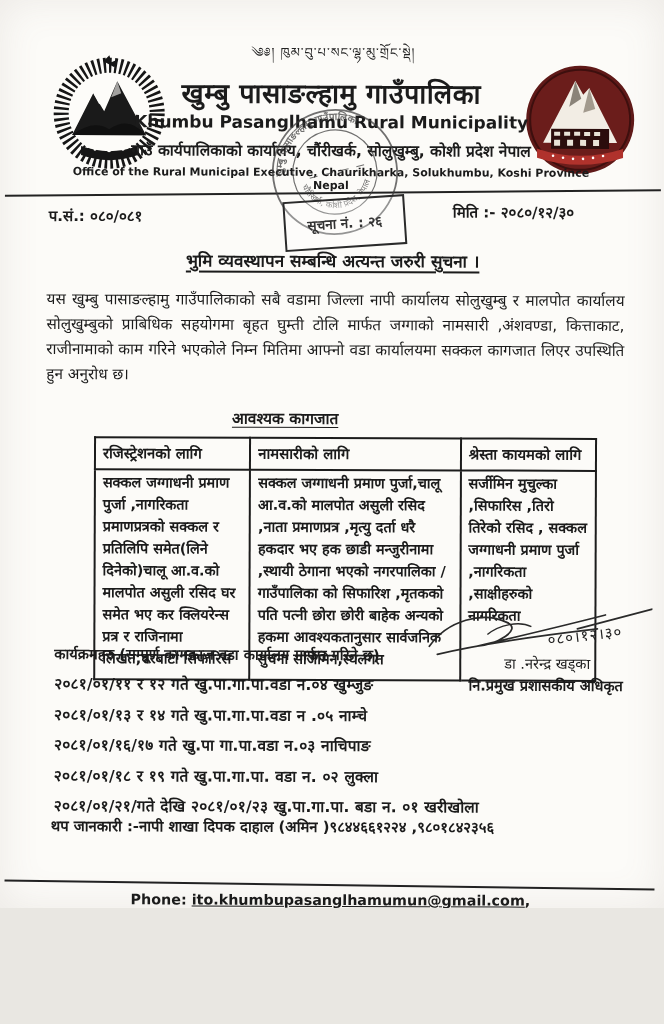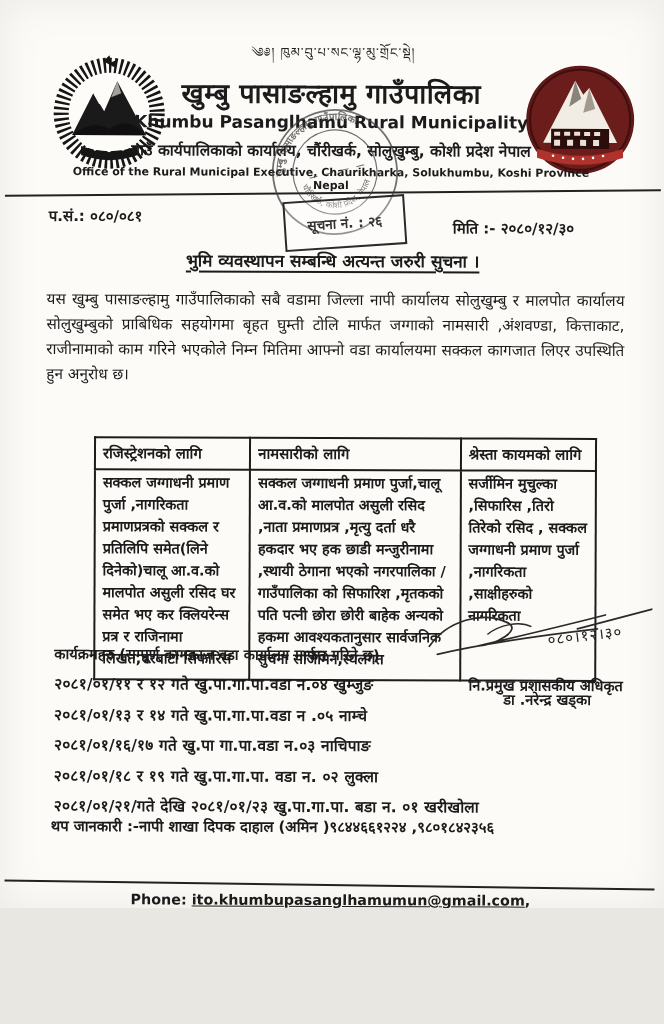--- a/index.html
+++ b/index.html
@@ -23,21 +23,21 @@
 
   .title-np{top:74px;left:120px;width:420px;font-size:27px;font-weight:bold;text-align:center;letter-spacing:.5px;}
   .title-en{top:112px;left:120px;width:420px;font-size:17px;font-weight:bold;text-align:center;}
   .addr-np{top:139px;left:90px;width:480px;font-size:15.5px;font-weight:bold;text-align:center;}
   .addr-en{top:166px;left:70px;width:520px;font-size:11px;font-weight:bold;text-align:center;}
 
   .header-rule{top:192px;left:4px;width:656px;height:0;border-top:2.5px solid #222;transform:rotate(-.7deg);}
   .footer-rule{top:884px;left:6px;width:650px;height:0;border-top:2.2px solid #222;transform:rotate(.6deg);}
 
   .ref-no{top:206px;left:48px;font-size:15px;font-weight:bold;text-align:right;}
-  .date-line{top:201px;left:452px;font-size:15px;font-weight:bold;margin-top:16px;}
+  .date-line{top:201px;left:452px;font-size:15px;font-weight:bold;}
 
   .stamp-box{top:198px;left:283px;width:118px;height:46px;border:2.2px solid #2a2a2a;
     transform:rotate(-4deg);display:flex;align-items:center;justify-content:center;
     font-size:13.5px;font-weight:bold;color:#333;background:rgba(255,255,255,.25);}
   .round-stamp{top:106px;left:268px;width:132px;height:132px;opacity:.72;transform:rotate(-14deg);}
 
   .notice-title{top:249px;left:82px;width:500px;text-align:center;font-size:17px;font-weight:bold;
     text-decoration:underline;text-underline-offset:4px;text-decoration-thickness:1.6px;}
 
   .body-para{top:288px;left:46px;width:578px;font-size:15.3px;line-height:1.63;text-align:justify;font-weight:500;}
@@ -48,21 +48,21 @@
   table.docs{position:absolute;top:437px;left:94px;width:503px;border-collapse:collapse;table-layout:fixed;}
   table.docs th,table.docs td{border:2px solid #1c1c1c;padding:2px 7px 8px 7px;vertical-align:top;
     font-size:14.4px;line-height:1.52;font-weight:600;text-align:left;}
   table.docs th{font-size:14.8px;padding-top:4px;padding-bottom:4px;font-weight:bold;}
   .col-reg{width:31%;}.col-nam{width:42%;}.col-shr{width:27%;}
 
   .sig-block{top:606px;left:428px;width:225px;}
   .sig-scribble{position:absolute;top:0;left:0;width:225px;height:62px;}
   .sig-date{position:absolute;top:18px;left:120px;font-size:15px;transform:rotate(-7deg);color:#222;
     letter-spacing:1px;}
-  .sig-name{position:absolute;top:46px;left:30px;width:180px;font-size:14.5px;font-weight:bold;text-align:center;margin-top:36px;}
+  .sig-name{position:absolute;top:46px;left:30px;width:180px;font-size:14.5px;font-weight:normal;text-align:center;}
   .sig-title{position:absolute;top:68px;left:11px;width:215px;font-size:14.5px;font-weight:bold;text-align:center;}
 
   .schedule{top:644px;left:55px;width:570px;}
   .schedule .sch-heading{font-size:14.6px;font-weight:bold;margin-bottom:10px;}
   .schedule .sch-line{font-size:15.4px;font-weight:bold;margin-bottom:9.5px;letter-spacing:.2px;}
 
   .more-info{top:816px;left:52px;width:560px;font-size:14.8px;font-weight:bold;}
 
   .footer-email{top:892px;left:40px;width:584px;text-align:center;font-size:14.3px;font-weight:bold;}
   .footer-email .mail{text-decoration:underline;}
@@ -142,20 +142,21 @@
     </svg>
 
     <div class="abs stamp-box">
       <span>सूचना नं. : २६</span>
     </div>
 
     <div class="abs notice-title">भुमि व्यवस्थापन सम्बन्धि अत्यन्त जरुरी सुचना ।</div>
 
     <div class="abs body-para">यस खुम्बु पासाङल्हामु गाउँपालिकाको सबै वडामा जिल्ला नापी कार्यालय सोलुखुम्बु र मालपोत कार्यालय सोलुखुम्बुको प्राबिधिक सहयोगमा बृहत घुम्ती टोलि मार्फत जग्गाको नामसारी ,अंशवण्डा, कित्ताकाट, राजीनामाको काम गरिने भएकोले निम्न मितिमा आफ्नो वडा कार्यालयमा सक्कल कागजात लिएर उपस्थिति हुन अनुरोध छ।</div>
 
+    <div class="abs docs-heading">आवश्यक कागजात</div>
 
     <table class="docs">
       <colgroup>
           <col class="col-reg">
           <col class="col-nam">
           <col class="col-shr">
         </colgroup>
       <tbody>
           <tr>
         <th>रजिस्ट्रेशनको लागि</th>

